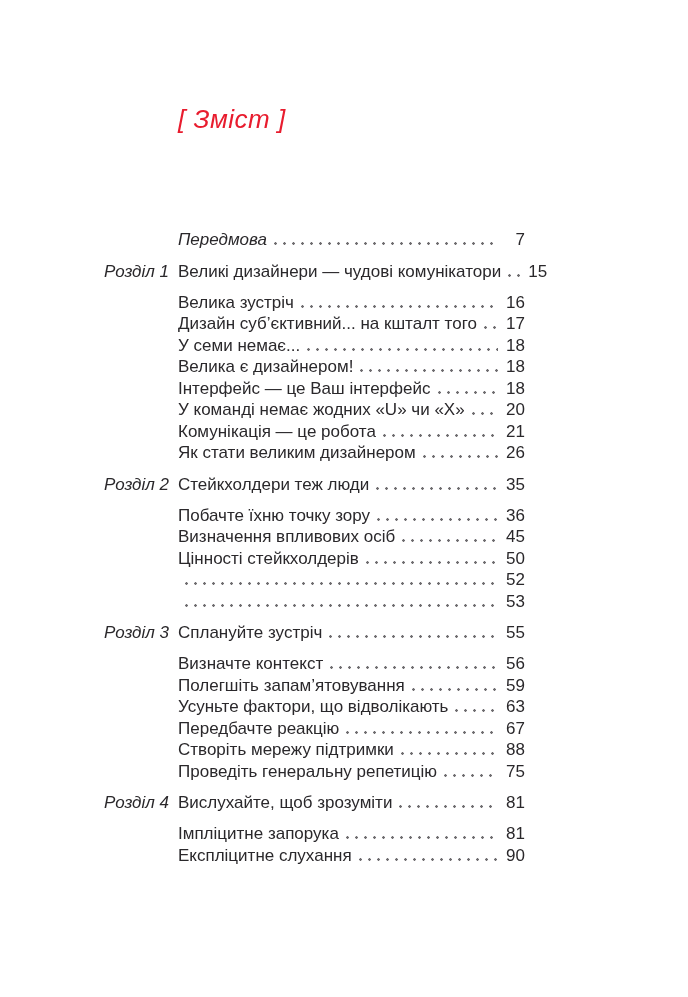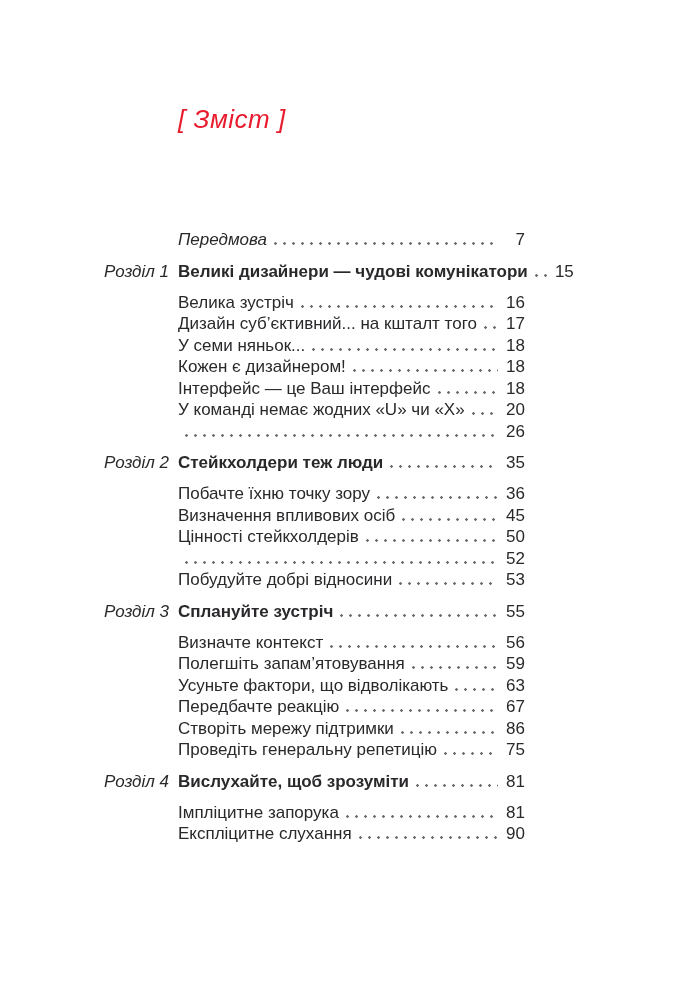--- a/index.html
+++ b/index.html
@@ -57,21 +57,21 @@
   }
 
   .row .page-num {
     flex: 0 0 auto;
     min-width: 20px;
     text-align: right;
     white-space: nowrap;
   }
 
   .row.chapter { margin: 10px 0 9.5px; }
-  .row.chapter .entry-title { font-weight: 700; }
+  .row.chapter .entry-title { font-weight: 400; }
 
   .row.preface .entry-title { font-style: italic; }
 </style>
 </head>
 <body>
 
 <div class="book-page" style="color: rgb(42, 40, 43);">
   <h1 class="toc-title" style="color: rgb(232, 28, 46);">[ Зміст ]</h1>
   <div class="toc" id="toc">
       <div class="row preface">
@@ -93,44 +93,51 @@
     <span class="page-num">16</span>
   </div>
       <div class="row item">
     <span class="label"></span>
     <span class="entry-title">Дизайн суб’єктивний... на кшталт того</span>
     <span class="dots"></span>
     <span class="page-num">17</span>
   </div>
       <div class="row item">
     <span class="label"></span>
-    <span class="entry-title">У семи няньок...</span>
+    <span class="entry-title">У семи немає...</span>
     <span class="dots"></span>
     <span class="page-num">18</span>
   </div>
       <div class="row item">
     <span class="label"></span>
-    <span class="entry-title">Кожен є дизайнером!</span>
+    <span class="entry-title">Велика є дизайнером!</span>
     <span class="dots"></span>
     <span class="page-num">18</span>
   </div>
       <div class="row item">
     <span class="label"></span>
     <span class="entry-title">Інтерфейс — це Ваш інтерфейс</span>
     <span class="dots"></span>
     <span class="page-num">18</span>
   </div>
       <div class="row item">
     <span class="label"></span>
     <span class="entry-title">У команді немає жодних «U» чи «X»</span>
     <span class="dots"></span>
     <span class="page-num">20</span>
   </div>
       <div class="row item">
     <span class="label"></span>
+    <span class="entry-title">Комунікація — це робота</span>
+    <span class="dots"></span>
+    <span class="page-num">21</span>
+  </div>
+      <div class="row item">
+    <span class="label"></span>
+    <span class="entry-title">Як стати великим дизайнером</span>
     <span class="dots"></span>
     <span class="page-num">26</span>
   </div>
       <div class="row chapter">
     <span class="label">Розділ 2</span>
     <span class="entry-title">Стейкхолдери теж люди</span>
     <span class="dots"></span>
     <span class="page-num">35</span>
   </div>
       <div class="row item">
@@ -151,21 +158,20 @@
     <span class="dots"></span>
     <span class="page-num">50</span>
   </div>
       <div class="row item">
     <span class="label"></span>
     <span class="dots"></span>
     <span class="page-num">52</span>
   </div>
       <div class="row item">
     <span class="label"></span>
-    <span class="entry-title">Побудуйте добрі відносини</span>
     <span class="dots"></span>
     <span class="page-num">53</span>
   </div>
       <div class="row chapter">
     <span class="label">Розділ 3</span>
     <span class="entry-title">Сплануйте зустріч</span>
     <span class="dots"></span>
     <span class="page-num">55</span>
   </div>
       <div class="row item">
@@ -189,21 +195,21 @@
       <div class="row item">
     <span class="label"></span>
     <span class="entry-title">Передбачте реакцію</span>
     <span class="dots"></span>
     <span class="page-num">67</span>
   </div>
       <div class="row item">
     <span class="label"></span>
     <span class="entry-title">Створіть мережу підтримки</span>
     <span class="dots"></span>
-    <span class="page-num">86</span>
+    <span class="page-num">88</span>
   </div>
       <div class="row item">
     <span class="label"></span>
     <span class="entry-title">Проведіть генеральну репетицію</span>
     <span class="dots"></span>
     <span class="page-num">75</span>
   </div>
       <div class="row chapter">
     <span class="label">Розділ 4</span>
     <span class="entry-title">Вислухайте, щоб зрозуміти</span>

